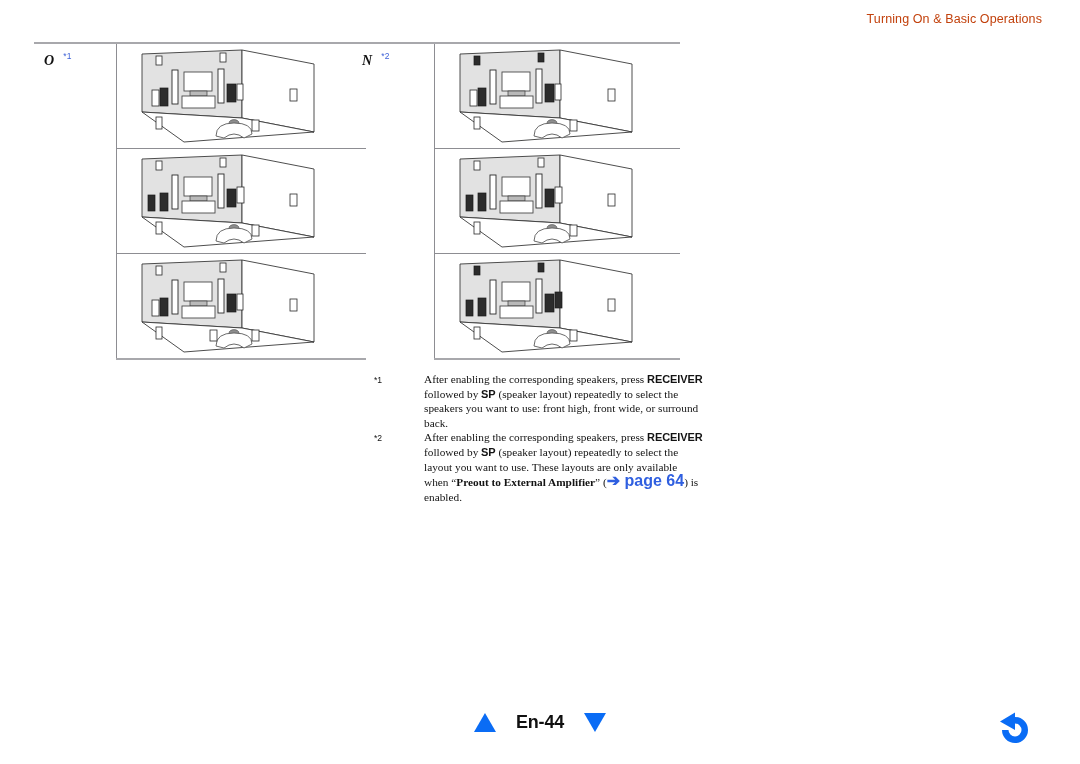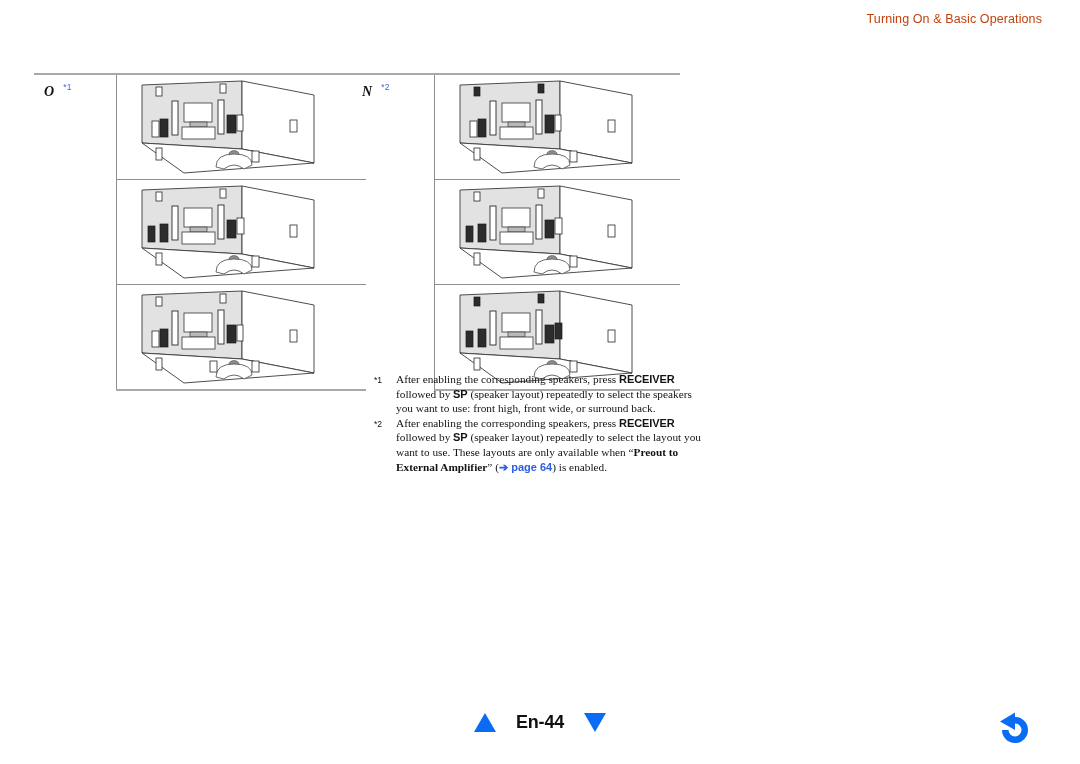--- a/index.html
+++ b/index.html
@@ -24,21 +24,20 @@
     font-family: "Liberation Sans", sans-serif;
     font-size: 12.5px;
     color: #c2410c;
     letter-spacing: 0.1px;
   }
 
   
   .layout-table {
     position: absolute;
     border-collapse: collapse;
-    margin-top: 31px;
   }
   #table-left  { left: 34px;  top: 42px; width: 332px; }
   #table-right { left: 352px; top: 42px; width: 328px; }
 
   .layout-table .rule-top {
     border-top: 2px solid #a8a8ac;
   }
   .layout-table .rule-bottom {
     border-bottom: 2px solid #a8a8ac;
   }
@@ -93,33 +92,33 @@
     align-items: flex-start;
   }
   .fn-marker {
     flex: 0 0 auto;
     width: 22px;
     font-size: 8.6px;
     font-family: "Liberation Sans", sans-serif;
     padding-top: 1px;
     color: #131313;
   }
-  .fn-body { flex: 1 1 auto; }
+  .fn-body { flex: 1 1 auto; margin-left: 28px; }
   .kbd {
     font-family: "Liberation Sans", sans-serif;
     font-weight: bold;
     font-size: 11px;
     letter-spacing: -0.1px;
   }
   .setting-name { font-weight: bold; }
   .xref {
     color: #2f5fe0;
     font-weight: bold;
     font-family: "Liberation Sans", sans-serif;
-    font-size: 11px;
+    font-size: 16px;
   }
 
   
   #page-footer {
     position: absolute;
     left: 0;
     right: 0;
     bottom: 18px;
     height: 34px;
   }

